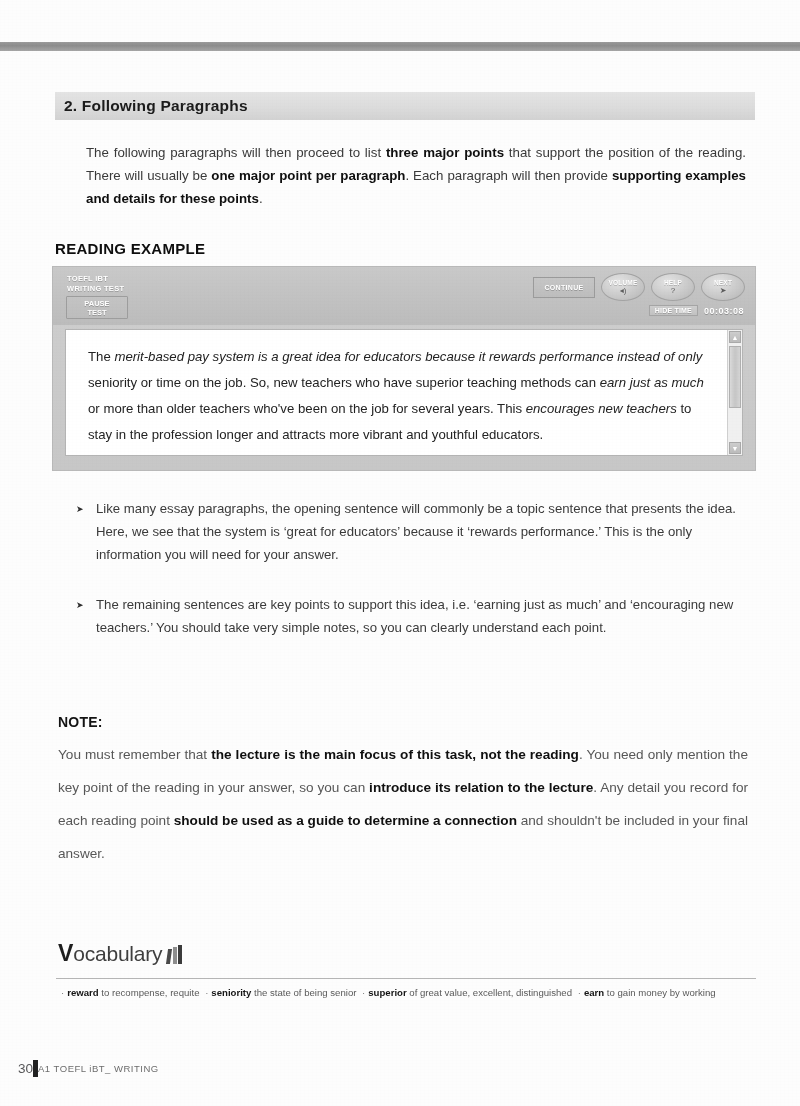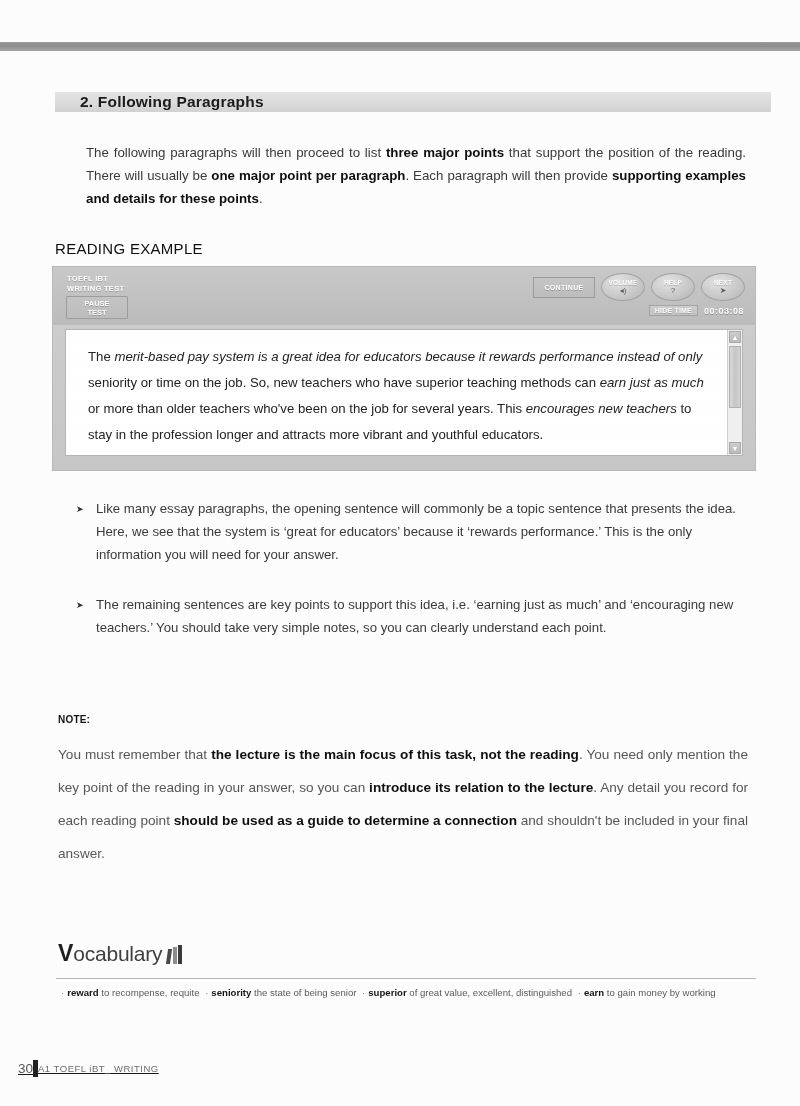--- a/index.html
+++ b/index.html
@@ -40,25 +40,24 @@
     height: 9px;
     background: linear-gradient(180deg, #9a9a9a 0%, #8d8d8d 40%, #a6a6a6 100%);
   }
 
   
   .section-head {
     position: absolute;
     left: 55px;
     top: 92px;
     width: 700px;
-    height: 20px;
+    height: 28px;
     background: linear-gradient(180deg, #e4e4e4 0%, #dcdcdc 55%, #d2d2d2 100%);
     display: flex;
     align-items: center;
-    padding-left: 16px;
   }
   .section-head-text {
     font-size: 15.5px;
     font-weight: 600;
     letter-spacing: .2px;
     color: #1c1c1c;
     padding-left: 9px;
   }
 
   .intro-para {
@@ -71,21 +70,21 @@
     color: #3a3a3a;
     text-align: justify;
   }
   .intro-para b { color: #101010; font-weight: 700; }
 
   .reading-example-title {
     position: absolute;
     left: 55px;
     top: 240px;
     font-size: 15px;
-    font-weight: 400;
+    font-weight: 700;
     letter-spacing: .3px;
     color: #0f0f0f;
   }
 
   
   .toefl-shot {
     position: absolute;
     left: 52px;
     top: 266px;
     width: 704px;
@@ -289,21 +288,21 @@
     color: #2f2f2f;
   }
   #bullet-1 { top: 497px; }
   #bullet-2 { top: 593px; }
 
   
   .note-label {
     position: absolute;
     left: 58px;
     top: 714px;
-    font-size: 10px;
+    font-size: 14px;
     font-weight: 700;
     color: #141414;
     letter-spacing: .2px;
   }
   .note-body {
     position: absolute;
     left: 58px;
     top: 738px;
     width: 690px;
     font-size: 13.6px;
@@ -370,21 +369,20 @@
   .vocab-line .term { font-weight: 700; color: #161616; }
   .vocab-line .sep { color: #777; padding: 0 3px; }
 
   
   .footer {
     position: absolute;
     left: 18px;
     top: 1060px;
     display: flex;
     align-items: center;
-    text-decoration: underline;
   }
   .page-num {
     font-size: 13.5px;
     color: #58585a;
   }
   .footer-tick {
     width: 5px;
     height: 17px;
     background: #222;
   }

